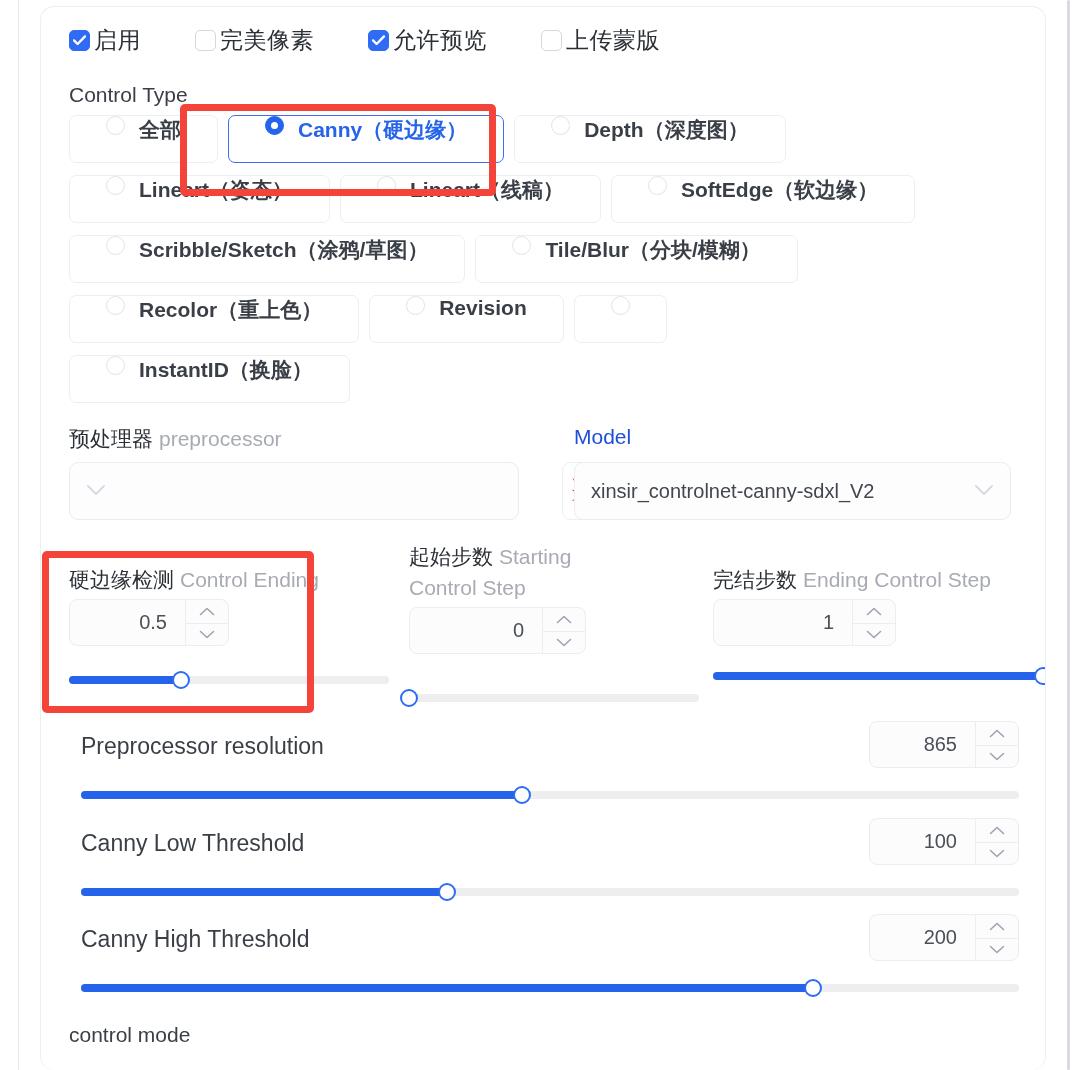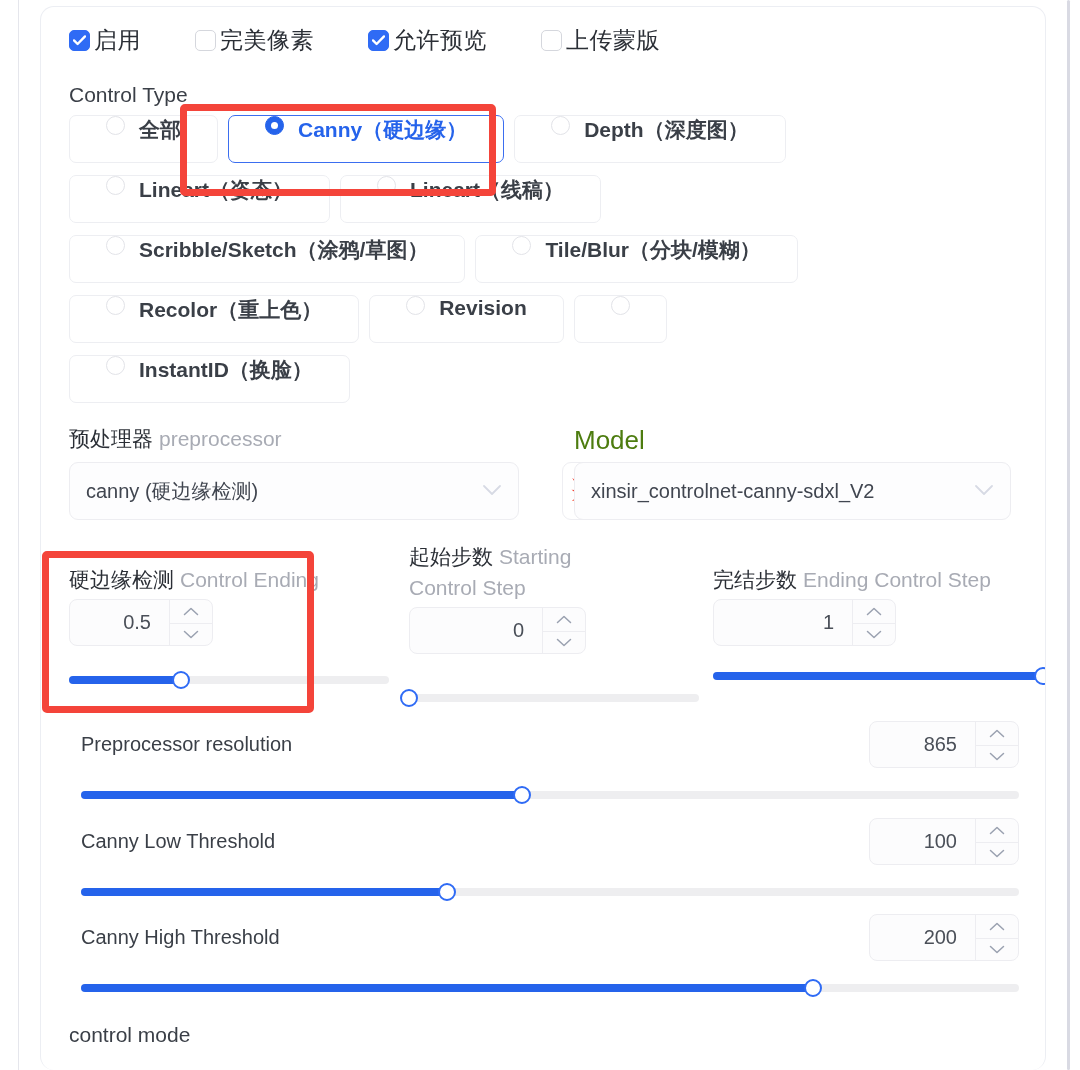--- a/index.html
+++ b/index.html
@@ -81,21 +81,21 @@
     width: 7px; height: 7px; margin: -3.5px 0 0 -3.5px;
     border-radius: 50%; background: #ffffff;
   }
   .chip-label {
     margin-left: 14px; font-size: 21px; color: #3a3f47; font-weight: 600;
   }
   .chip.selected .chip-label { color: #2563eb; }
 
   
   .pp-label { position: absolute; left: 28px; top: 418px; font-size: 21px; }
-  .model-label { position: absolute; left: 533px; top: 418px; font-size: 26px; color: #4d7c0f; }
+  .model-label { position: absolute; left: 533px; top: 418px; font-size: 21px; color: #1d4ed8; }
   .zh { color: #2b2f36; margin-top: 24px; }
   .en-dim { color: #a8abb4; margin-left: 6px; }
 
   .select-box {
     position: absolute; height: 58px;
     border: 1px solid #ededf1; border-radius: 9px; background: #fdfdfe;
     display: flex; align-items: center; padding: 0 16px;
   }
   #preprocessor-select { left: 28px; top: 455px; width: 450px; }
   #model-select { left: 533px; top: 455px; width: 437px; }
@@ -126,21 +126,21 @@
   }
   .num-steps {
     width: 43px; flex: 0 0 auto; border-left: 1px solid #ededf1;
     display: flex; flex-direction: column;
   }
   .num-step {
     flex: 1 1 50%; display: flex; align-items: center; justify-content: center;
   }
   .num-step + .num-step { border-top: 1px solid #ededf1; }
 
-  #weight-num { left: 28px;  top: 592px; width: 144px; }
+  #weight-num { left: 28px;  top: 592px; width: 160px; }
   #start-num  { left: 368px; top: 600px; width: 177px; }
   #end-num    { left: 672px; top: 592px; width: 183px; }
 
   
   .slider { position: absolute; height: 14px; }
   .track {
     position: absolute; left: 0; top: 3px; width: 100%; height: 8px;
     background: #eeeef0; border-radius: 5px;
   }
   .fill {
@@ -151,21 +151,21 @@
     position: absolute; top: -2px; width: 18px; height: 18px;
     margin-left: -9px; border-radius: 50%;
     background: #ffffff; border: 2.2px solid #2f6bf5;
   }
   #weight-slider { left: 28px;  top: 666px; width: 320px; }
   #start-slider  { left: 368px; top: 684px; width: 290px; }
   #end-slider    { left: 672px; top: 662px; width: 330px; }
 
   
   .stack-row { position: absolute; left: 28px; width: 950px; }
-  .stack-label { position: absolute; left: 12px; top: 0; font-size: 20px; color: #3a3f47; }
+  .stack-label { position: absolute; left: 12px; top: 0; font-size: 23px; color: #3a3f47; }
   .stack-num { position: absolute; right: 0; top: -12px; width: 150px; }
   .stack-slider { position: absolute; left: 12px; top: 55px; width: 938px; }
 
   #row-ppres  { top: 726px; }
   #row-low    { top: 823px; }
   #row-high   { top: 919px; }
 
   .control-mode-label {
     position: absolute; left: 28px; top: 1016px; font-size: 21px; color: #3a3f47;
   }
@@ -241,20 +241,24 @@
 
         <div class="radio-row">
           <div class="chip">
             <span class="radio-dot"></span>
             <span class="chip-label">Lineart（姿态）</span>
           </div>
           <div class="chip">
             <span class="radio-dot"></span>
             <span class="chip-label">Lineart（线稿）</span>
           </div>
+          <div class="chip">
+            <span class="radio-dot"></span>
+            <span class="chip-label">SoftEdge（软边缘）</span>
+          </div>
         </div>
 
         <div class="radio-row">
           <div class="chip">
             <span class="radio-dot"></span>
             <span class="chip-label">Scribble/Sketch（涂鸦/草图）</span>
           </div>
           <div class="chip">
             <span class="radio-dot"></span>
             <span class="chip-label">Tile/Blur（分块/模糊）</span>
@@ -282,21 +286,20 @@
           </div>
         </div>
       </div>
 
       <div class="pp-label">
         <span class="zh">预处理器</span><span class="en-dim">preprocessor</span>
       </div>
       <div class="model-label">Model</div>
 
       <div class="select-box" id="preprocessor-select">
-        <span class="select-value">canny (硬边缘检测)</span>
         <span class="chev">
           <svg width="20" height="12" viewBox="0 0 20 12">
               <path d="M2 2l8 8 8-8" stroke="#b9bfd0" stroke-width="1.8" fill="none" stroke-linecap="round" stroke-linejoin="round"></path>
             </svg>
         </span>
       </div>
 
       <div class="spark-btn">
         <span>💥</span>
       </div>

